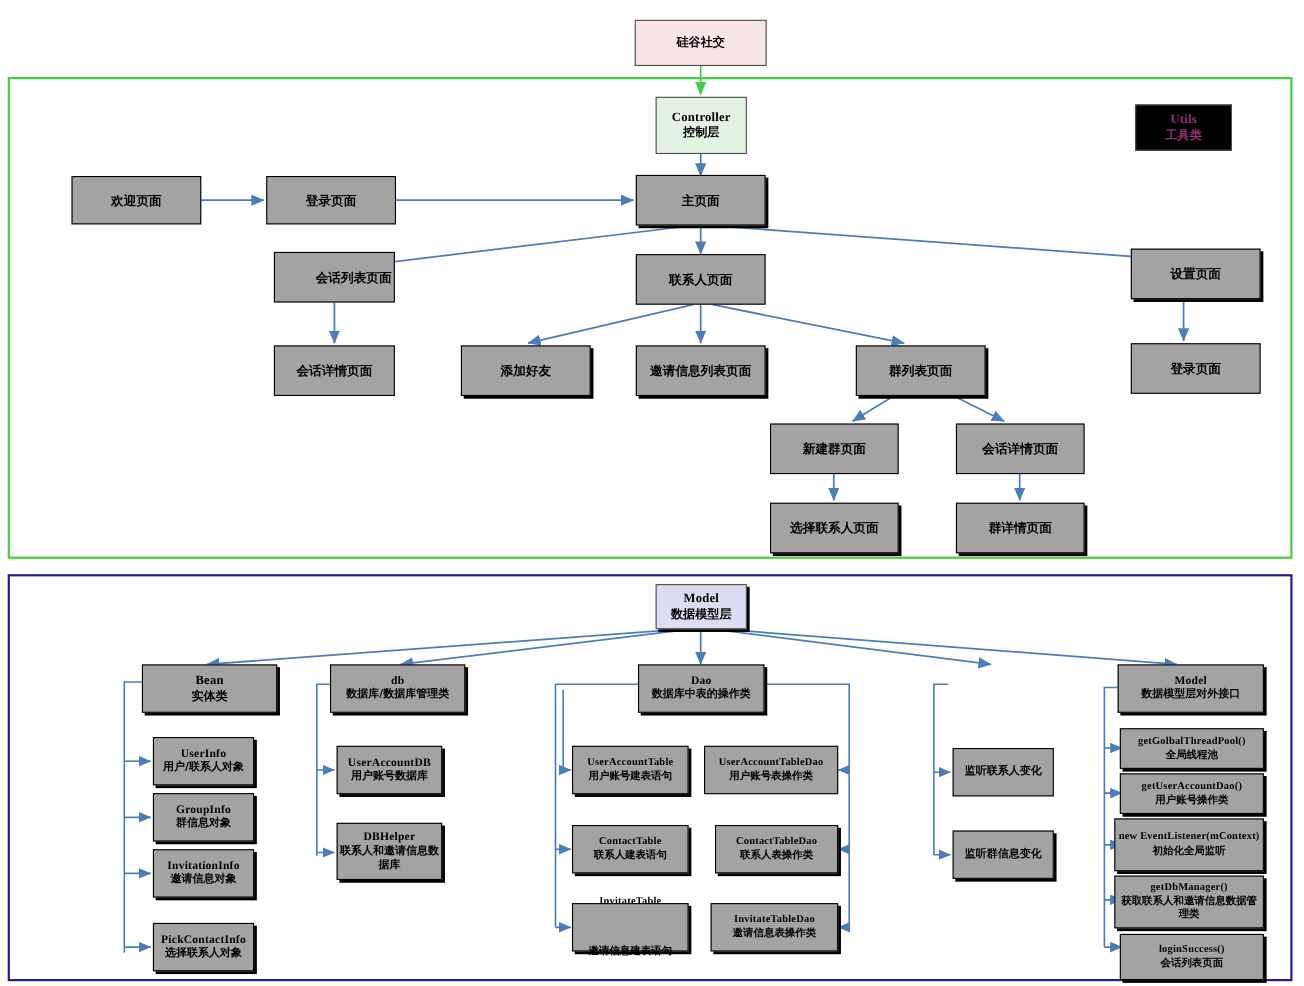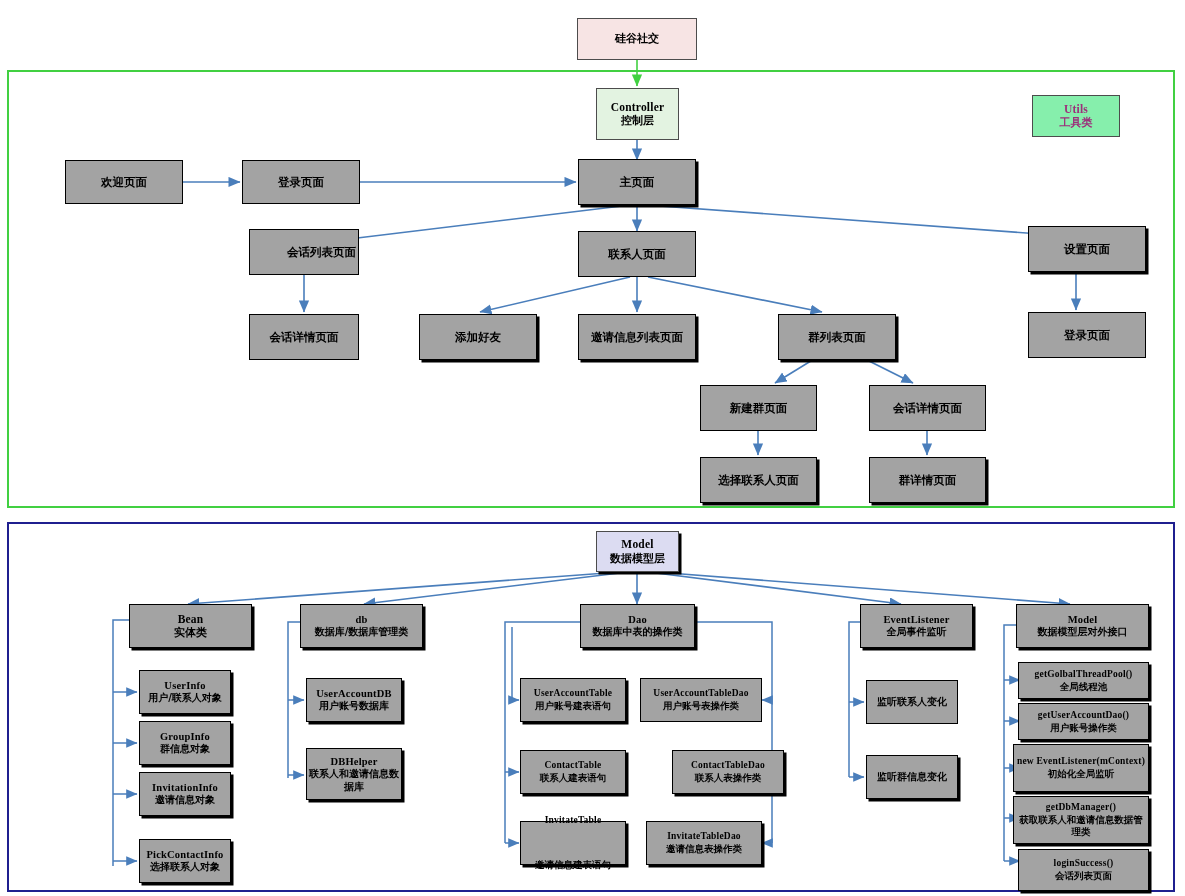--- a/index.html
+++ b/index.html
@@ -71,21 +71,21 @@
     background: #f7e4e4;
     border: 1px solid #4c4c4c;
     font-family: "DejaVu Sans", "Liberation Sans", sans-serif;
     font-weight: bold;
   }
   .controller-node {
     background: #e3f3e1;
     border: 1px solid #4c4c4c;
   }
   .utils-node {
-    background: #86efac;
+    background: #000000;
     border: 1px solid #4c4c4c;
     color: #9c2f7b;
   }
   .model-node {
     background: #dcdcf2;
     border: 1px solid #4c4c4c;
   }
   .page-node {
     font-family: "DejaVu Sans", "Liberation Sans", sans-serif;
     font-size: 11.5px;
@@ -339,33 +339,29 @@
     <span class="lbl-cn l-cn">联系人建表语句</span>
   </div>
   <div class="node xs shadowed" style="left:520px; top:821px; width:106px; height:44px;gap:32px;">
     <span class="lbl-en l-en">InvitateTable</span>
     <span class="lbl-cn l-cn">邀请信息建表语句</span>
   </div>
   <div class="node xs" style="left:640px; top:678px; width:122px; height:44px;">
     <span class="lbl-en l-en">UserAccountTableDao</span>
     <span class="lbl-cn l-cn">用户账号表操作类</span>
   </div>
-  <div class="node xs shadowed" style="left:672px; top:750px; width:112px; height:44px;">
+  <div class="node xs shadowed" style="left:650px; top:750px; width:112px; height:44px;">
     <span class="lbl-en l-en">ContactTableDao</span>
     <span class="lbl-cn l-cn">联系人表操作类</span>
   </div>
   <div class="node xs shadowed" style="left:646px; top:821px; width:116px; height:44px;">
     <span class="lbl-en l-en">InvitateTableDao</span>
     <span class="lbl-cn l-cn">邀请信息表操作类</span>
   </div>
 
-  <div class="node sm shadowed" style="left:860px; top:604px; width:113px; height:44px;">
-    <span class="lbl-en l-en">EventListener</span>
-    <span class="lbl-cn l-cn">全局事件监听</span>
-  </div>
   <div class="node sm" style="left:866px; top:680px; width:92px; height:44px;">
     <span class="lbl-cn l-cn">监听联系人变化</span>
   </div>
   <div class="node sm shadowed" style="left:866px; top:755px; width:92px; height:44px;">
     <span class="lbl-cn l-cn">监听群信息变化</span>
   </div>
 
   <div class="node sm shadowed" style="left:1016px; top:604px; width:133px; height:44px;">
     <span class="lbl-en l-en">Model</span>
     <span class="lbl-cn l-cn">数据模型层对外接口</span>

